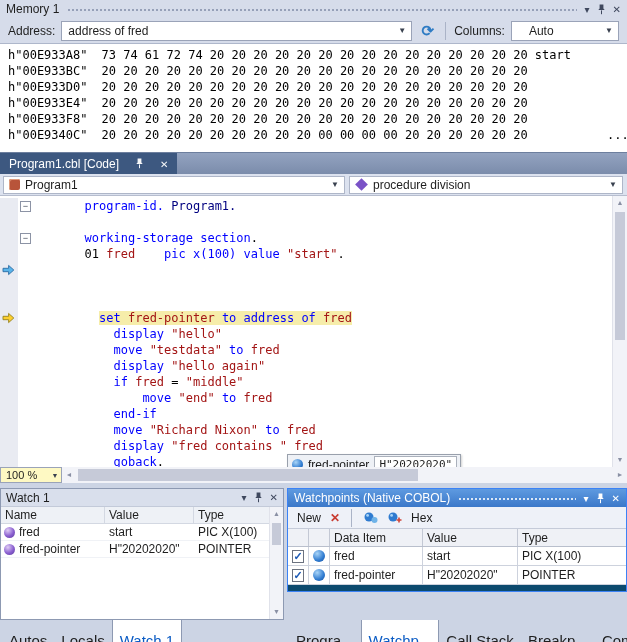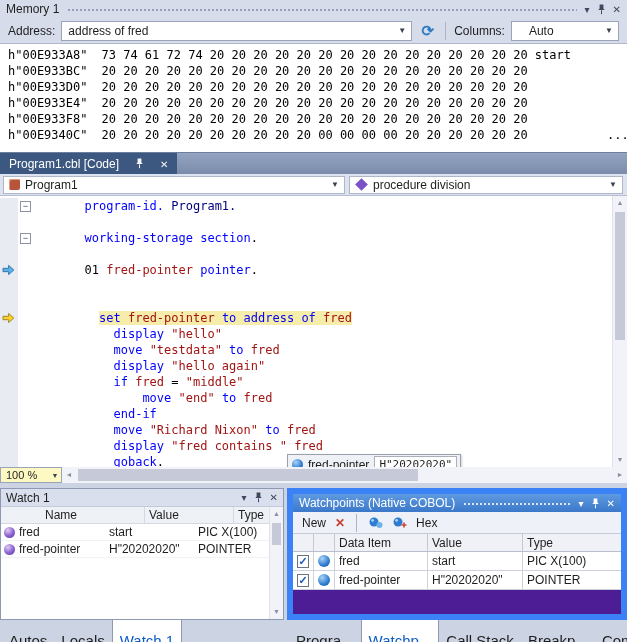--- a/index.html
+++ b/index.html
@@ -90,35 +90,35 @@
                         font-size:7px; color:#8a90a4; }
   #h-thumb { position:absolute; left:16px; top:2px; width:340px; height:12px; background:#c6cad8; }
 
   
   #watch-panel { position:absolute; left:0; top:488px; width:284px; height:132px; background:#fff;
                  border:1px solid #8d99b2; }
   #watch-title { height:18px; background:#d9dfec; display:flex; align-items:center; padding:0 5px;
                  border-bottom:1px solid #c3cad9; }
   #watch-title .win-icons { margin-left:auto; }
   #watch-header { height:17px; display:flex; background:#eef1f6; border-bottom:1px solid #d3d8e2;
-                  margin-right:14px;padding-left:40px; }
+                  margin-right:14px; }
   .wh-cell { padding:1px 4px; border-right:1px solid #d3d8e2; overflow:hidden; white-space:nowrap; }
   #watch-rows { margin-right:14px; }
   .watch-row { display:flex; height:17px; align-items:center; border-bottom:1px solid #f0f2f6; }
   .wr-name { width:104px; display:flex; gap:4px; padding-left:3px; align-items:center; overflow:hidden; flex:none; }
   .wr-value { width:89px; padding-left:4px; overflow:hidden; white-space:nowrap; flex:none; }
   .wr-type { flex:1; padding-left:4px; overflow:hidden; white-space:nowrap; }
   .w-icon { width:11px; height:11px; border-radius:50%; flex:none;
             background:radial-gradient(circle at 35% 30%,#e0cdf5,#8a5fd0 55%,#5a3a99); }
   #watch-vscroll { right:0; top:18px; bottom:0; width:14px; }
   #watch-vscroll .sb-thumb { top:16px; height:22px; }
 
   
-  #watchpoints-panel { position:absolute; left:287px; top:488px; width:340px; height:132px; background:#4c1d95;
-                       border:6px solid #3b82f6; }
+  #watchpoints-panel { position:absolute; left:287px; top:488px; width:340px; height:104px; background:#0c4a6e;
+                       border:1px solid #3b82f6; }
   #wp-title { height:18px; background:linear-gradient(#5e9ae0,var(--active_title_bar,#3b78c9)); color:#fff;
               display:flex; align-items:center; padding:0 6px; gap:4px; }
   #wp-title .grip { background-image:radial-gradient(circle,rgba(255,255,255,.8) 1px,transparent 1.2px); margin:0 4px; }
   #wp-title .win-icons { color:#fff; }
   #wp-toolbar { height:22px; background:#eef1f8; border-bottom:1px solid #c5cbd9; display:flex;
                 align-items:center; gap:9px; padding:0 9px; }
   .del-x { color:#c83c32; font-weight:bold; font-size:12px; }
   .tb-icon { display:flex; align-items:center; }
   .wp-hrow, .wp-row { display:grid; grid-template-columns:21px 21px 93px 95px 1fr; }
   .wp-hrow { height:18px; background:#eff1f6; border-bottom:1px solid #b9bfcc; }
@@ -218,29 +218,29 @@
       <div class="code-line">
         <span class="ln-margin"></span>
         <span class="ln-fold">
           <span class="fold-box">−</span>
         </span>
         <span class="ln-text">       <span><span class="tok-k">working-storage section</span><span class="tok-p">.</span></span></span>
       </div>
       <div class="code-line">
         <span class="ln-margin"></span>
         <span class="ln-fold"></span>
+        <span class="ln-text">       <span><span class="tok-p">01 </span><span class="tok-r">fred</span><span class="tok-p">    </span><span class="tok-k">pic</span><span class="tok-p"> </span><span class="tok-k">x(100)</span><span class="tok-p"> </span><span class="tok-k">value</span><span class="tok-p"> </span><span class="tok-r">"start"</span><span class="tok-p">.</span></span></span>
       </div>
       <div class="code-line">
         <span class="ln-margin">
           <span class="arrow"><svg width="13" height="12" viewBox="0 0 13 12">
               <path d="M1 4.3 H6.6 V1.4 L11.8 6 L6.6 10.6 V7.7 H1 Z" fill="#5ab4ea" stroke="#2a6ca4" stroke-width="0.9"></path>
             </svg></span>
         </span>
         <span class="ln-fold"></span>
-        <span class="ln-text">       <span><span class="tok-p">01 </span><span class="tok-r">fred-pointer</span><span class="tok-p"> </span><span class="tok-k">pointer</span><span class="tok-p">.</span></span></span>
       </div>
       <div class="code-line">
         <span class="ln-margin"></span>
         <span class="ln-fold"></span>
         <span class="ln-text"><span></span></span>
       </div>
       <div class="code-line">
         <span class="ln-margin"></span>
         <span class="ln-fold"></span>
       </div>

